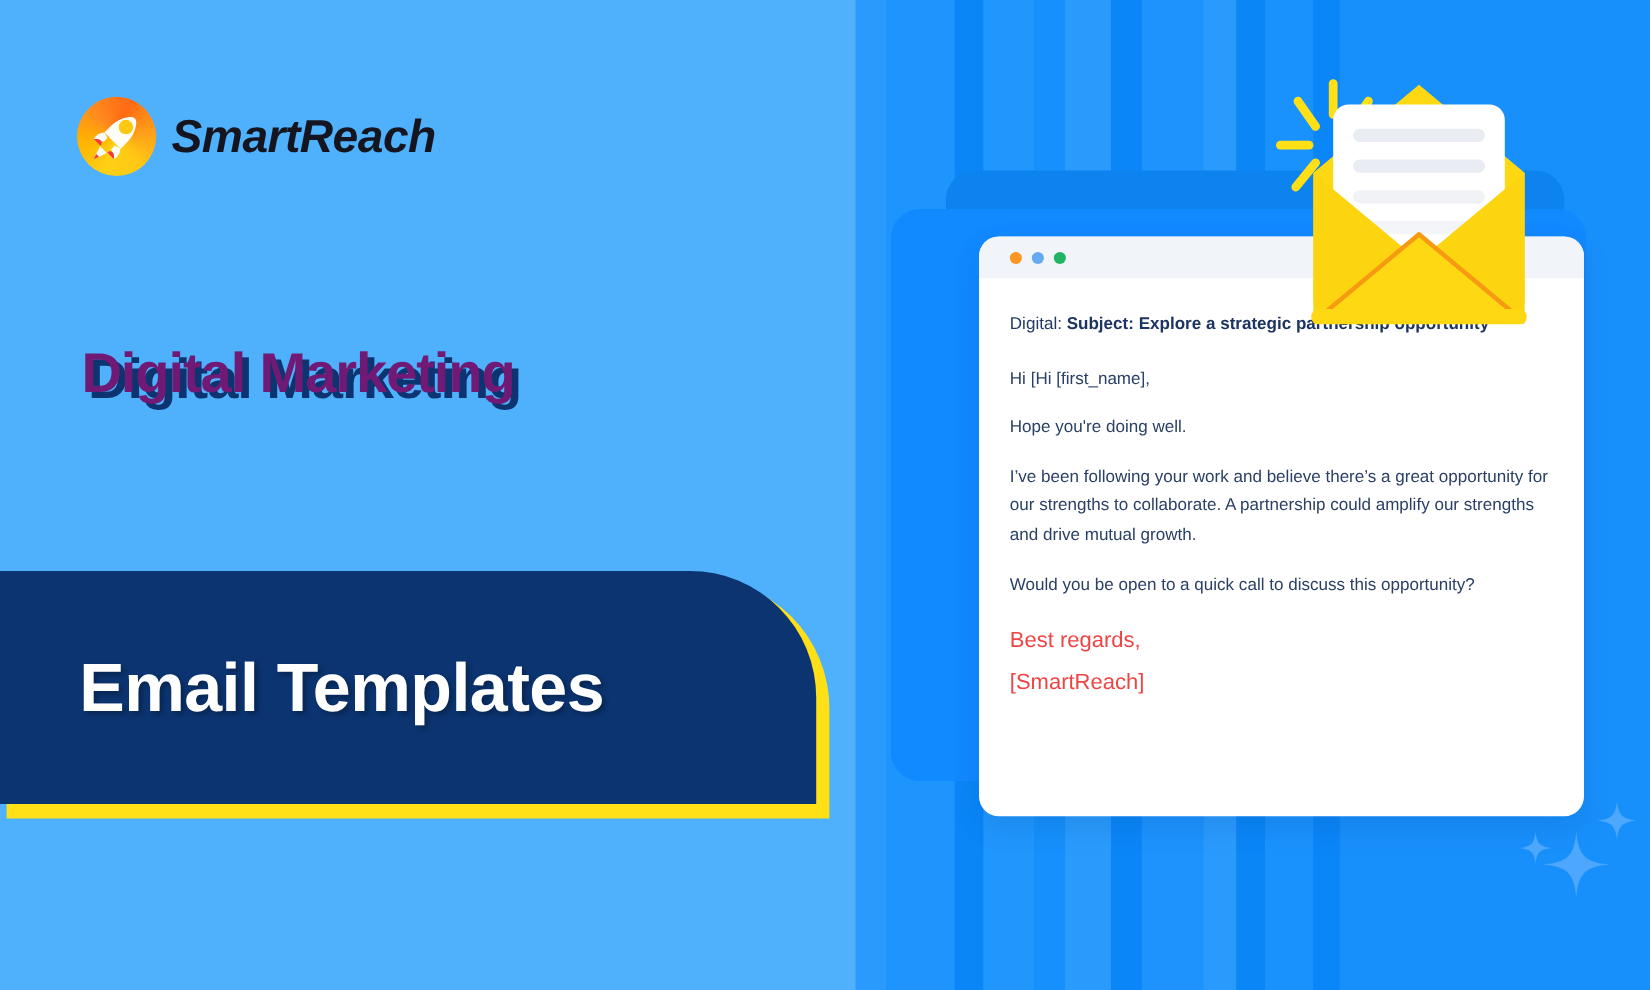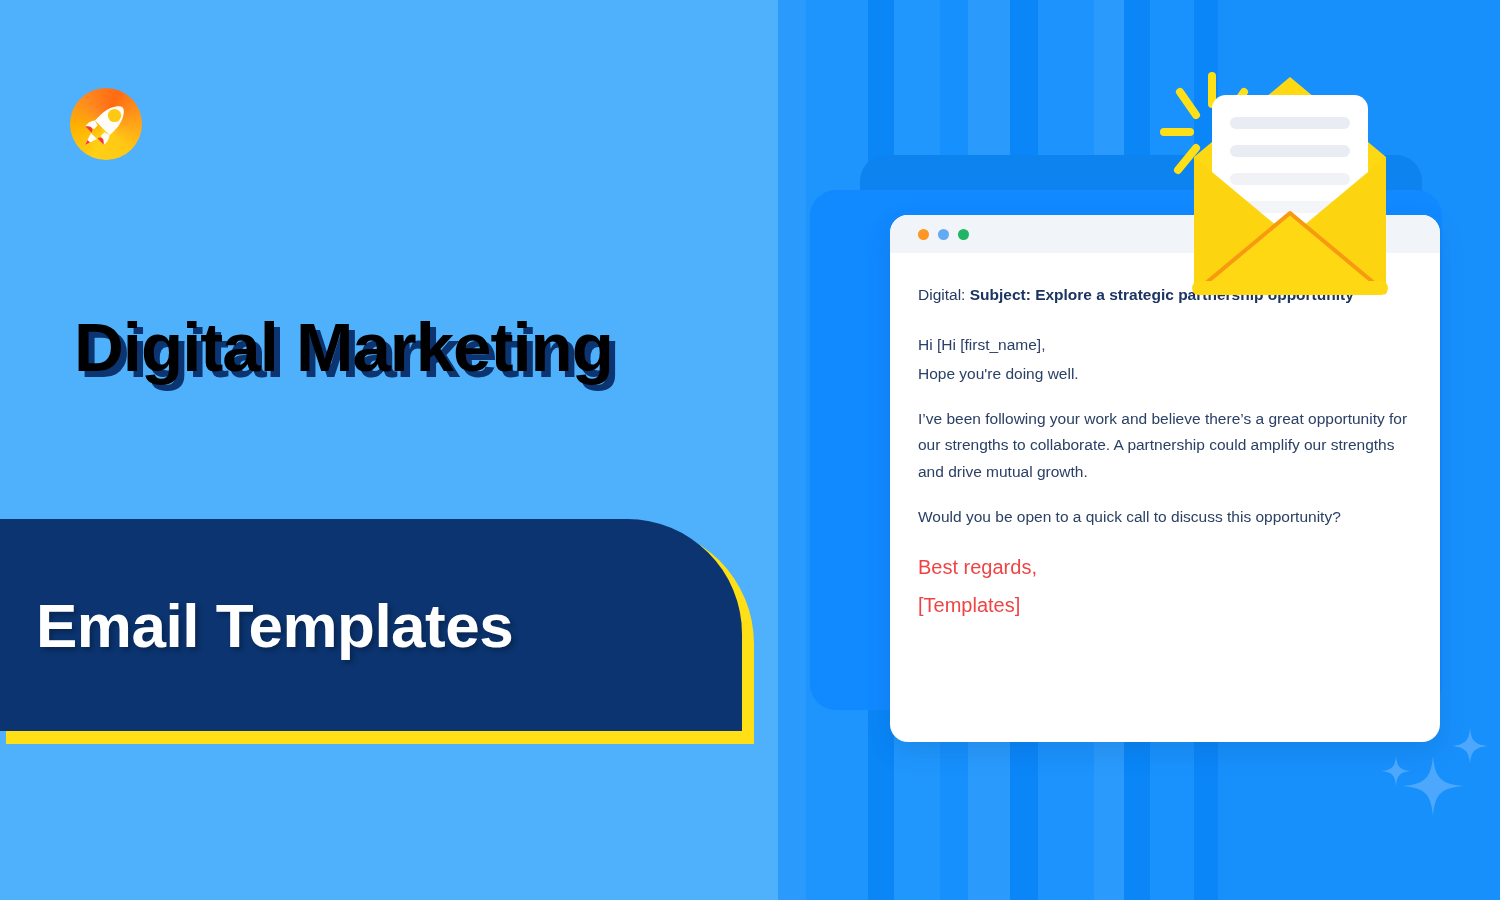--- a/index.html
+++ b/index.html
@@ -27,41 +27,41 @@
   }
   .brand-logo svg { position:absolute; left:0; top:0; }
   .brand-name {
     font-size:42px; font-weight:600; font-style:italic;
     color:#15151f; letter-spacing:-0.5px;
     line-height:1;
   }
 
   .headline {
     position:absolute; left:74px; top:312px; width:680px;
-    font-size:69px; font-weight:bold; line-height:1.05;
-    color:#000000;
+    font-size:51px; font-weight:bold; line-height:1.05;
+    color:#701a75;
     text-shadow:6px 6px 0 #0b3470;
     letter-spacing:-1px;
   }
 
   
   .banner-wrap { position:absolute; left:0; top:519px; width:760px; height:225px; }
   .banner-outline {
     position:absolute; left:6px; top:7px; width:748px; height:218px;
     background:#ffe016;
     border-top-right-radius:118px;
   }
   .banner {
     position:absolute; left:0; top:0; width:742px; height:212px;
     background:#0b3470;
     border-top-right-radius:115px;
     display:flex; align-items:center;
   }
   .banner-title {
-    margin-left:36px;
+    margin-left:72px;
     font-size:62px; font-weight:bold; color:#ffffff;
     letter-spacing:-0.5px;
     text-shadow:3px 3px 5px rgba(0,0,0,0.28);
     text-align:right;
   }
 
   
   .right-panel {
     position:absolute; left:778px; top:0; width:722px; height:900px;
     background:#0e8bfb; overflow:hidden;
@@ -87,21 +87,21 @@
   .dot-2 { background:#63aaf2; }
   .dot-3 { background:#21b464; }
 
   .mail-body { padding:30px 28px 0 28px; color:#243a63; }
   .mail-subject { font-size:15.5px; line-height:1.5; margin-bottom:26px; }
   .mail-subject b { font-weight:bold; color:#1c3461; }
   .mail-p {
     font-size:15.5px; line-height:1.72; color:#2b4065;
     margin-bottom:18px;
   }
-  .mail-p.tight { margin-bottom:2px; }
+  .mail-p.tight { margin-bottom:17px; }
   .sign-block { font-size:20px; line-height:1.9; color:#ef4444; }
 
   
   .envelope { position:absolute; left:412px; top:65px; width:200px; height:230px; }
   .sparkle-lines { position:absolute; left:382px; top:70px; }
   .corner-sparkles { position:absolute; left:600px; top:718px; }
 </style>
 </head>
 <body>
 
@@ -117,20 +117,21 @@
             <path d="M24.9 32.5c-4.2 0.3-7.2 2.2-9.6 5.8l9.0 2.6 3.4-3.4z" fill="#fffdf8"></path>
             <path d="M39.5 47.1c-0.3 4.2-2.2 7.2-5.8 9.6l-2.6-9.0 3.4-3.4z" fill="#fffdf8"></path>
             <path d="M15.3 38.3l6.1 6.1c1.4-1.4 1.4-3.6 0-5.0s-4.7-1.1-6.1-1.1z" fill="#f3373c"></path>
             <path d="M33.7 56.7l-6.1-6.1c1.4-1.4 3.6-1.4 5.0 0s1.1 4.7 1.1 6.1z" fill="#f3373c"></path>
             <path d="M21.0 45.0l-6.0 12.0 12.0-6.0z" fill="#fffdf8"></path>
             <path d="M17.5 52.0l-2.5 5.0 5.0-2.5z" fill="#f3373c"></path>
             <circle cx="44.5" cy="27.5" r="6.6" fill="#ffc812"></circle>
           </g>
         </svg>
       </div>
+      <div class="brand-name">SmartReach</div>
     </div>
 
     <div class="headline">
       <span>Digital Marketing</span><br>
     </div>
 
     <div class="banner-wrap">
       <div class="banner-outline"></div>
       <div class="banner">
         <div class="banner-title">Email Templates</div>
@@ -168,21 +169,21 @@
       <div class="mail-body">
         <div class="mail-subject">
           <span>Digital: </span><b>Subject: Explore a strategic partnership opportunity</b>
         </div>
         <div class="mail-p tight">Hi [Hi [first_name],</div>
         <div class="mail-p">Hope you're doing well.</div>
         <div class="mail-p">I’ve been following your work and believe there’s a great opportunity for our strengths to collaborate. A partnership could amplify our strengths and drive mutual growth.</div>
         <div class="mail-p">Would you be open to a quick call to discuss this opportunity?</div>
         <div class="sign-block">
           <div>Best regards,</div>
-          <div>[Templates]</div>
+          <div>[SmartReach]</div>
         </div>
       </div>
     </div>
 
     <div class="sparkle-lines">
       <svg width="110" height="120" viewBox="0 0 110 120">
         <g stroke="#ffe016" stroke-width="8" stroke-linecap="round">
           <line x1="52" y1="6" x2="52" y2="34"></line>
           <line x1="20" y1="22" x2="36" y2="45"></line>
           <line x1="84" y1="22" x2="68" y2="45"></line>

